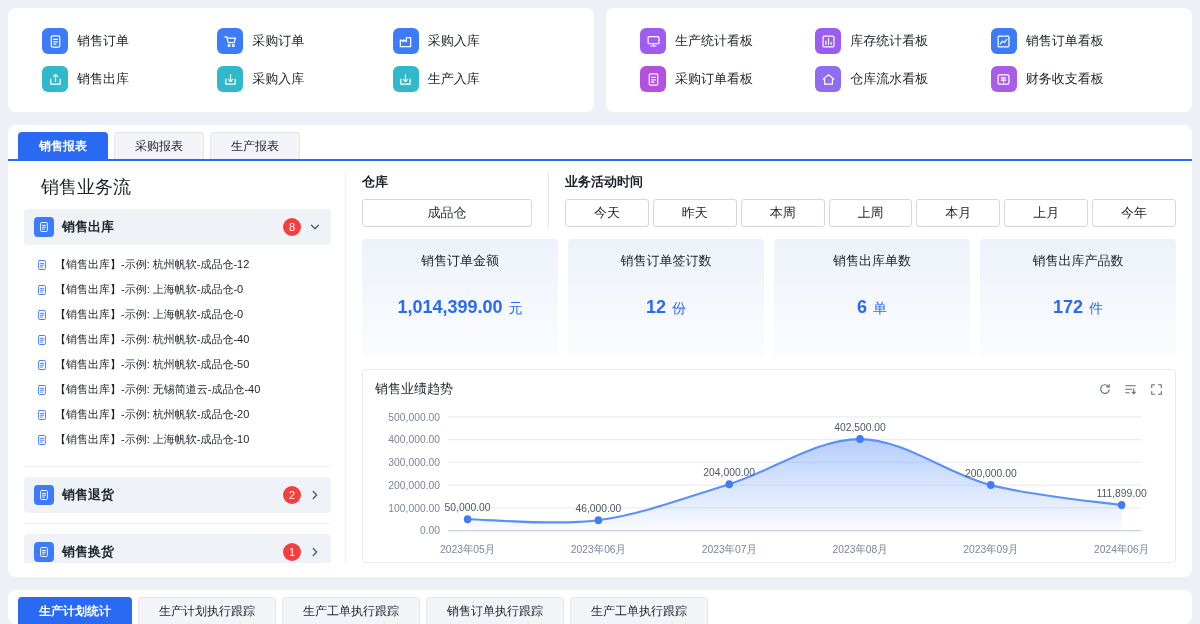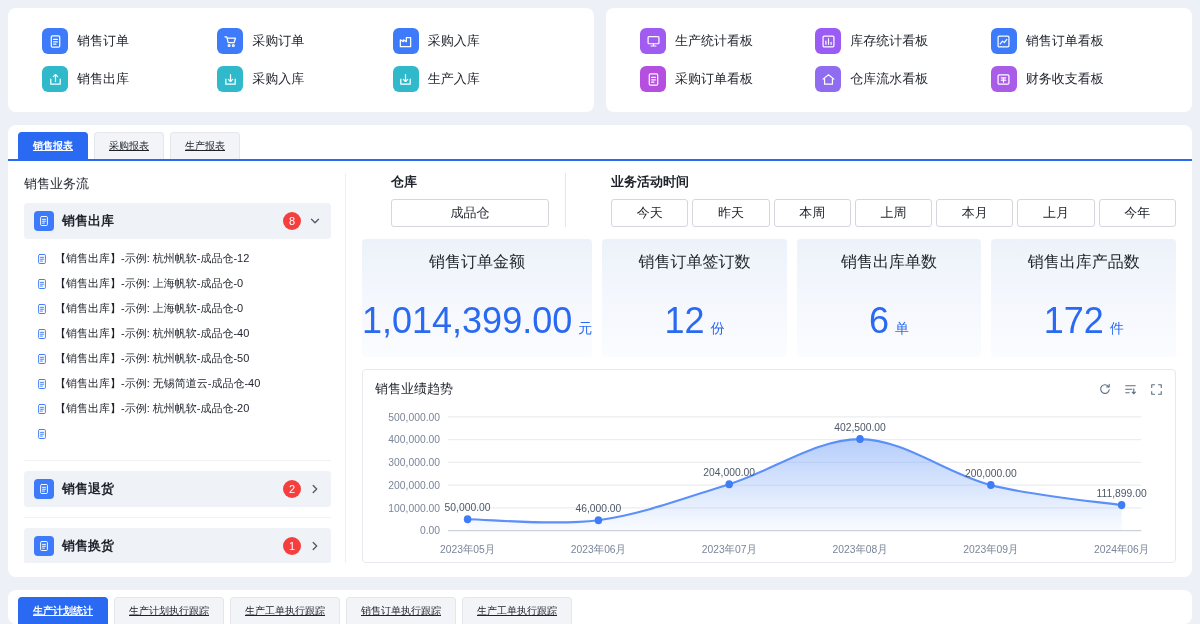--- a/index.html
+++ b/index.html
@@ -11,63 +11,63 @@
   .top-row{display:flex;gap:12px;flex:0 0 104px;}
   .shortcut-card{flex:1;padding:2px 34px;display:grid;grid-template-columns:repeat(3,1fr);
                  row-gap:12px;column-gap:8px;align-content:center;}
   .sc-item{display:flex;align-items:center;gap:9px;cursor:pointer;}
   .sc-icon{width:26px;height:26px;border-radius:6px;display:flex;align-items:center;justify-content:center;color:#fff;flex:0 0 auto;}
   .sc-icon svg{width:15px;height:15px;}
   .sc-label{font-size:13px;color:#1d2129;}
   
   .main-card{flex:0 0 452px;display:flex;flex-direction:column;overflow:hidden;}
   .tab-strip{display:flex;gap:6px;padding:7px 10px 0;}
-  .tab{height:27px;padding:0 14px;display:flex;align-items:center;font-size:10px;color:#1d2129;
+  .tab{height:27px;padding:0 20px;display:flex;align-items:center;font-size:12px;color:#1d2129;
        background:#f2f4f7;border:1px solid #e5e6eb;border-bottom:none;border-radius:4px 4px 0 0;
-       cursor:pointer;white-space:nowrap;text-decoration:underline;}
+       cursor:pointer;white-space:nowrap;}
   .tab.active{background:#2a6af2;border-color:#2a6af2;color:#fff;font-weight:bold;}
   .tab-underline{height:2px;background:#2a6af2;flex:0 0 auto;}
   .main-body{flex:1;display:flex;padding:12px 16px 14px;min-height:0;}
   .left-panel{width:322px;flex:0 0 auto;border-right:1px solid #eef0f4;padding-right:14px;
               display:flex;flex-direction:column;overflow:hidden;}
-  .panel-title{font-size:13px;color:#1d2129;margin:2px 0 10px;}
+  .panel-title{font-size:18px;color:#1d2129;margin:2px 17px 10px;}
   .flow-group.sep{border-top:1px solid #f0f2f5;margin-top:10px;padding-top:10px;}
   .flow-head{display:flex;align-items:center;gap:8px;height:36px;background:#eff2f6;border-radius:4px;
              padding:0 10px;cursor:pointer;}
   .flow-ic{width:20px;height:20px;border-radius:4px;background:#3d7bfa;color:#fff;
            display:flex;align-items:center;justify-content:center;flex:0 0 auto;}
   .flow-ic svg{width:12px;height:12px;}
   .flow-label{font-size:13px;font-weight:bold;color:#1d2129;flex:1;}
   .badge{min-width:18px;height:18px;border-radius:9px;background:#f53f3f;color:#fff;font-size:11px;
          display:flex;align-items:center;justify-content:center;padding:0 5px;}
   .chev{color:#4e5969;display:flex;}
   .chev svg{width:12px;height:12px;}
   .flow-items{padding:7px 0 4px;}
   .flow-item{display:flex;align-items:center;gap:7px;height:25px;padding:0 6px 0 12px;
              font-size:11px;color:#1d2129;cursor:pointer;white-space:nowrap;}
   .flow-item-ic{color:#3d7bfa;display:flex;flex:0 0 auto;}
   .flow-item-ic svg{width:12px;height:12px;}
   
   .right-panel{flex:1;min-width:0;display:flex;flex-direction:column;gap:12px;padding-left:16px;}
   .filters{display:flex;gap:16px;}
-  .f-col{display:flex;flex-direction:column;gap:8px;margin-left:29px;}
+  .f-col{display:flex;flex-direction:column;gap:8px;}
   .filter-label{font-size:13px;font-weight:bold;color:#1d2129;}
-  .select{width:158px;height:28px;border:1px solid #d4d7de;border-radius:3px;background:#fff;
+  .select{width:170px;height:28px;border:1px solid #d4d7de;border-radius:3px;background:#fff;
           display:flex;align-items:center;justify-content:center;font-size:13px;color:#1d2129;cursor:pointer;}
   .v-div{width:1px;background:#e5e6eb;}
   .f-time{flex:1;}
   .time-buttons{display:flex;gap:4px;}
   .time-btn{flex:1;height:28px;border:1px solid #d4d7de;border-radius:3px;background:#fff;font-size:13px;
             color:#1d2129;display:flex;align-items:center;justify-content:center;cursor:pointer;}
   .stats{display:grid;grid-template-columns:repeat(4,1fr);gap:10px;}
   .stat{height:118px;border-radius:4px;background:linear-gradient(180deg,#edf2fa 0%,#fbfcff 100%);
         display:flex;flex-direction:column;align-items:center;padding-top:13px;}
-  .stat-title{font-size:16px;color:#1d2129;}
+  .stat-title{font-size:13px;color:#1d2129;}
   .stat-value{margin-top:27px;display:flex;align-items:baseline;gap:6px;color:#2a6af2;}
-  .stat-num{font-size:36px;font-weight:normal;}
+  .stat-num{font-size:18px;font-weight:bold;}
   .stat-unit{font-size:14px;}
   .chart-card{flex:1;border:1px solid #e7e9ee;border-radius:4px;padding:8px 12px 4px;
               display:flex;flex-direction:column;min-height:0;}
   .chart-header{display:flex;align-items:center;justify-content:space-between;flex:0 0 22px;}
   .chart-title{font-size:13px;color:#1d2129;text-align:right;}
   .chart-tools{display:flex;gap:13px;color:#5f6f85;}
   .tool{display:flex;cursor:pointer;}
   .tool svg{width:13px;height:13px;}
   #chart-svg{flex:1;width:100%;min-height:0;}
   .ax{font-size:10.5px;fill:#7a8699;}
@@ -289,20 +289,21 @@
                   </span>
                   <span class="flow-item-text">【销售出库】-示例: 杭州帆软-成品仓-20</span>
                 </div>
                 <div class="flow-item">
                   <span class="flow-item-ic">
                     <svg viewBox="0 0 16 16" fill="none" stroke="currentColor" stroke-width="1.3" stroke-linecap="round" stroke-linejoin="round">
                       <rect x="3.5" y="2" width="9" height="12" rx="1.3"></rect>
                       <path d="M6 5.8h4M6 8.3h4M6 10.8h2.5"></path>
                     </svg>
                   </span>
+                  <span class="flow-item-text">【销售出库】-示例: 上海帆软-成品仓-10</span>
                 </div>
               </div>
             </div>
             <div class="flow-group sep">
               <div class="flow-head">
                 <span class="flow-ic">
                   <svg viewBox="0 0 16 16" fill="none" stroke="currentColor" stroke-width="1.3" stroke-linecap="round" stroke-linejoin="round">
                     <rect x="3.5" y="2" width="9" height="12" rx="1.3"></rect>
                     <path d="M6 5.8h4M6 8.3h4M6 10.8h2.5"></path>
                   </svg>

